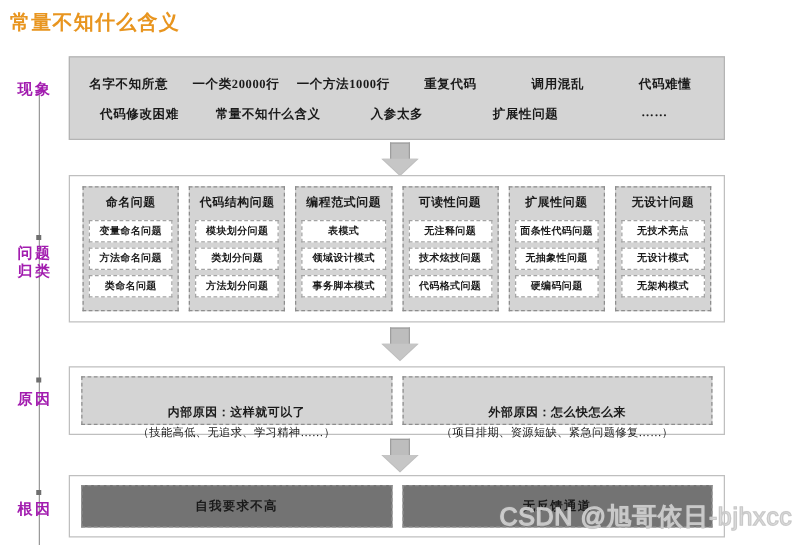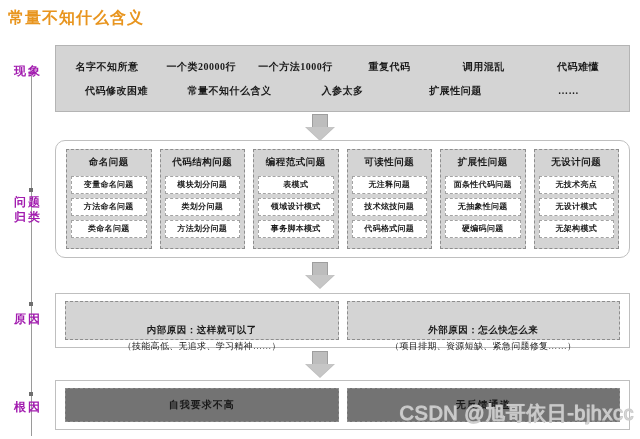--- a/index.html
+++ b/index.html
@@ -60,21 +60,21 @@
     font-weight: bold;
     line-height: 15px;
     letter-spacing: 2px;
     color: #a21caf;
   }
 
   
   .panel {
     position: absolute;
     left: 55px;
-    width: 575px;
+    width: 525px;
     box-sizing: border-box;
   }
   .panel-solid {
     background: #d4d4d4;
     border: 1px solid #b4b4b4;
   }
   .panel-outline {
     background: #ffffff;
     border: 1px solid #bfbfbf;
   }
@@ -142,21 +142,20 @@
     border-top: 13px solid #c6c6c6;
   }
 
   
   #category-panel {
     top: 140px;
     height: 118px;
     padding: 8px 10px;
     display: flex;
     gap: 8px;
-    border-radius: 10px;
   }
   .category-col {
     flex: 1 1 0;
     background: #d4d4d4;
     border: 1px dashed #8d8d8d;
     box-sizing: border-box;
     padding: 4px 4px 5px 4px;
     display: flex;
     flex-direction: column;
     gap: 4px;

